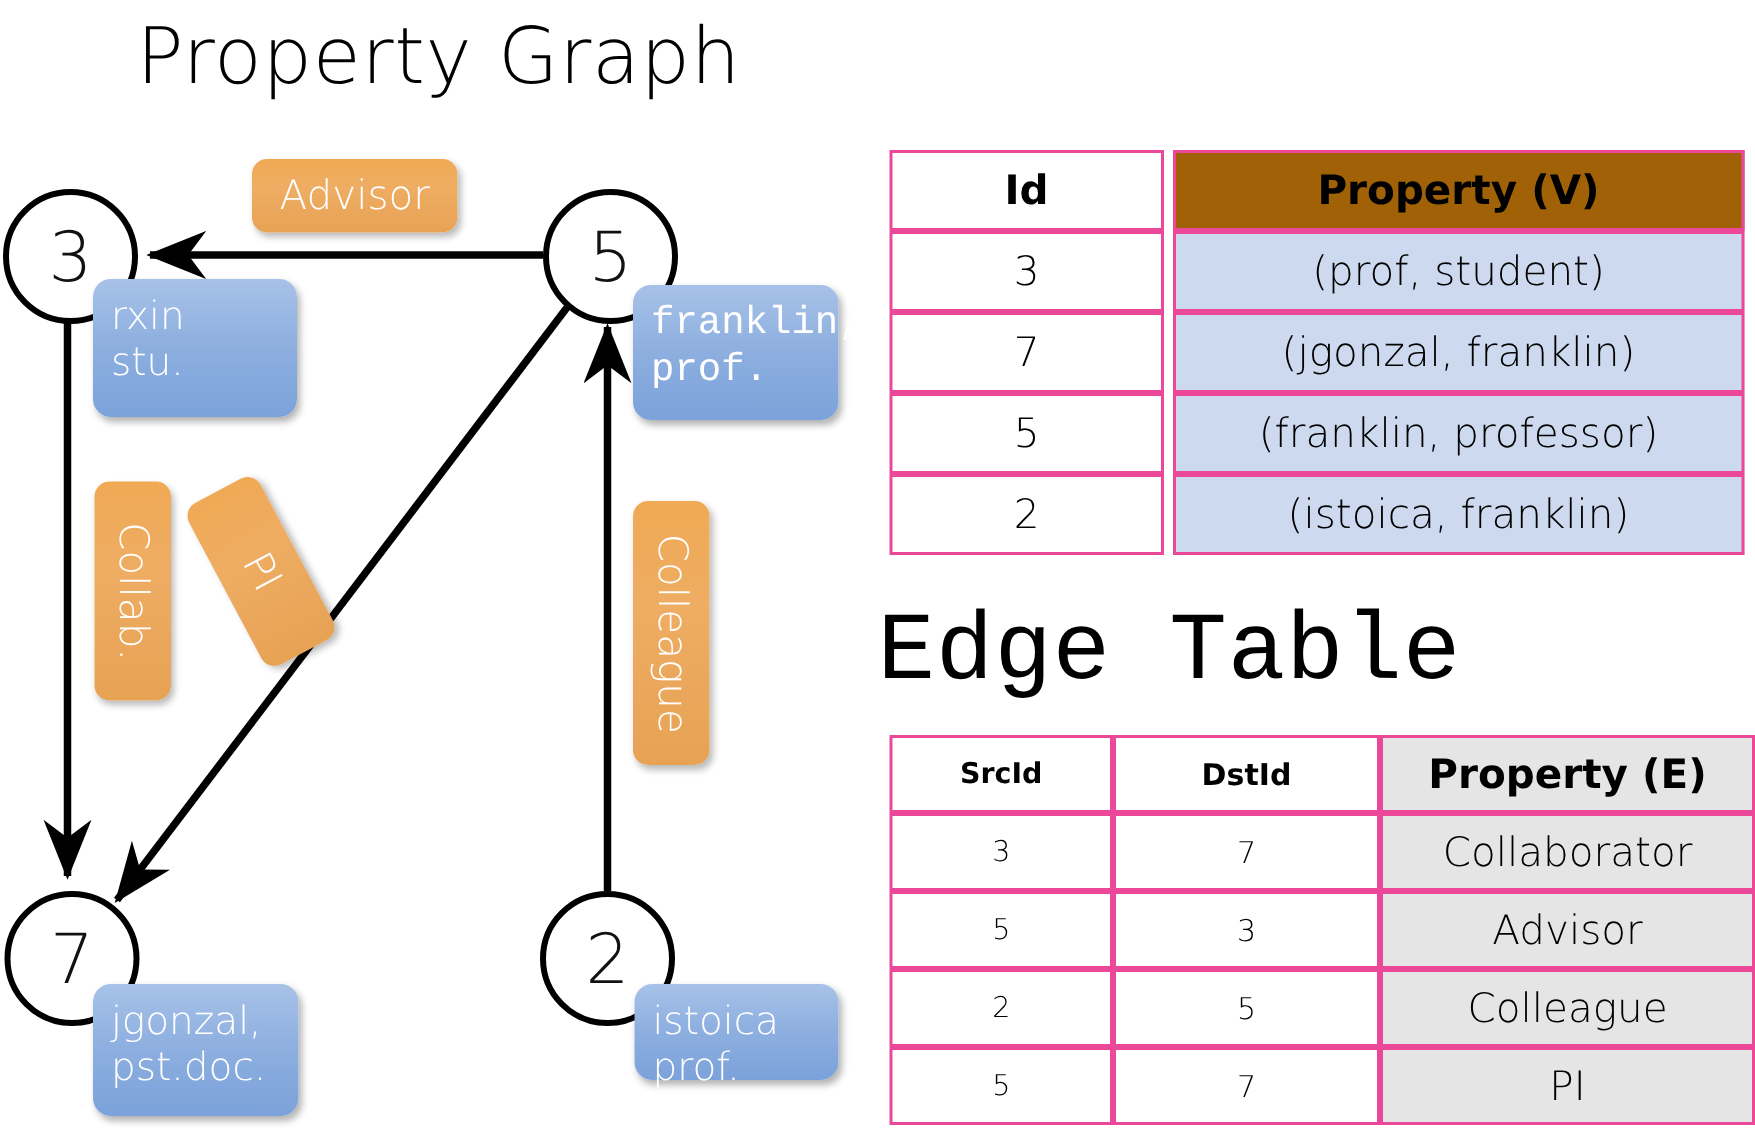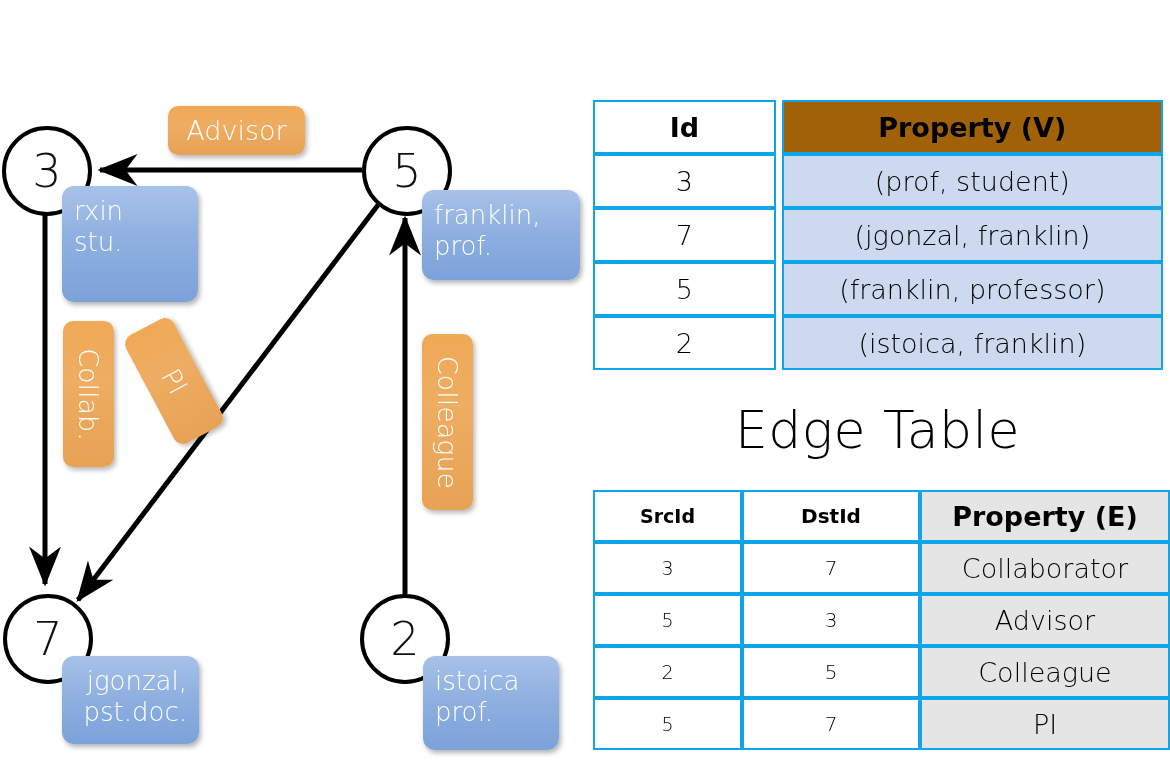--- a/index.html
+++ b/index.html
@@ -15,21 +15,21 @@
   
   .title{
     position:absolute;
     font-family:"DejaVu Sans", sans-serif;
     font-weight:300;
     color:#000;
     white-space:nowrap;
     letter-spacing:0.5px;
   }
   #graph-title{left:0;top:8px;width:585px;text-align:center;font-size:52px;}
-  #edge-title{left:585px;top:400px;width:585px;text-align:center;font-size:52px;}
+  #edge-title{left:585px;top:400px;width:585px;font-size:64px;font-family:Liberation Mono, monospace;}
 
   
   #graph-area{left:0;top:0;width:585px;height:760px;}
   #graph-svg{position:absolute;left:0;top:0;width:585px;height:760px;}
 
   .node{
     position:absolute;
     width:90px;height:90px;
     border:4px solid #000;
     border-radius:50%;
@@ -77,21 +77,21 @@
     white-space:nowrap;
   }
 
   
   .tbl{position:absolute;border-collapse:separate;border-spacing:0;}
   .tbl td, .tbl th{
     font-family:"DejaVu Sans", sans-serif;
     font-weight:300;
     color:#000;
     text-align:center;
-    border:2px solid #0ea5e9;
+    border:2px solid #ec4899;
     box-sizing:border-box;
     padding:0;
   }
   .tbl th{font-weight:700;}
 
   #vertex-table{left:593px;top:100px;width:570px;}
   #vertex-table .c-id{width:185px;height:54px;font-size:27px;background:#ffffff;}
   #vertex-table .c-prop{width:385px;height:54px;font-size:27px;background:#ccd9ee;}
   #vertex-table thead .c-prop{background:#a16207;}
 
@@ -100,20 +100,21 @@
   #edge-table .c-dst{width:178px;height:52px;font-size:20px;background:#ffffff;}
   #edge-table .c-eprop{width:250px;height:52px;font-size:27px;background:#e5e5e5;}
 
   .spacer-col{width:6px;border:none !important;background:#fff !important;padding:0;}
 </style>
 </head>
 <body>
 
 <div class="panel" id="graph-area">
 
+  <div class="title" id="graph-title">Property Graph</div>
 
   <svg id="graph-svg" viewBox="0 0 585 760" xmlns="http://www.w3.org/2000/svg">
     <defs>
       <marker id="arrowhead" markerWidth="9" markerHeight="9" refX="7.5" refY="3.2" orient="auto" markerUnits="strokeWidth">
         <path d="M0,0 L8,3.2 L0,6.4 L2.4,3.2 Z" fill="#000"></path>
       </marker>
     </defs>
 
     <g>
       <line x1="362" y1="170" x2="100" y2="170" stroke="#000" stroke-width="5" marker-end="url(#arrowhead)"></line>
@@ -138,36 +139,36 @@
   <div class="node" style="left:362px;top:126px;">
     <span>5</span>
   </div>
   <div class="node" style="left:3px;top:594px;">
     <span>7</span>
   </div>
   <div class="node" style="left:360px;top:594px;">
     <span>2</span>
   </div>
 
-  <div class="vbox" style="left:62px;top:186px;width:136px;height:116px;">
+  <div class="vbox" style="left:62px;top:186px;width:136px;height:92px;">
     <div>rxin</div>
     <div>stu.</div>
   </div>
 
-  <div class="vbox" style="left:422px;top:190px;width:158px;height:90px;">
+  <div class="vbox" style="left:422px;top:190px;width:137px;height:90px;font-family:Liberation Mono, monospace;">
     <div>franklin,</div>
     <div>prof.</div>
   </div>
 
-  <div class="vbox" style="left:62px;top:656px;width:137px;height:88px;text-align:right;">
+  <div class="vbox" style="left:62px;top:656px;width:137px;height:88px;">
     <div>jgonzal,</div>
     <div>pst.doc.</div>
   </div>
 
-  <div class="vbox" style="left:423px;top:656px;width:136px;height:94px;">
+  <div class="vbox" style="left:423px;top:656px;width:136px;height:64px;">
     <div>istoica</div>
     <div>prof.</div>
   </div>
 
   <div class="ebox" style="left:168px;top:106px;width:137px;height:49px;">
     <span>Advisor</span>
   </div>
 
   <div class="ebox vert" style="left:63px;top:321px;width:51px;height:146px;">
     <span>Collab.</span>

